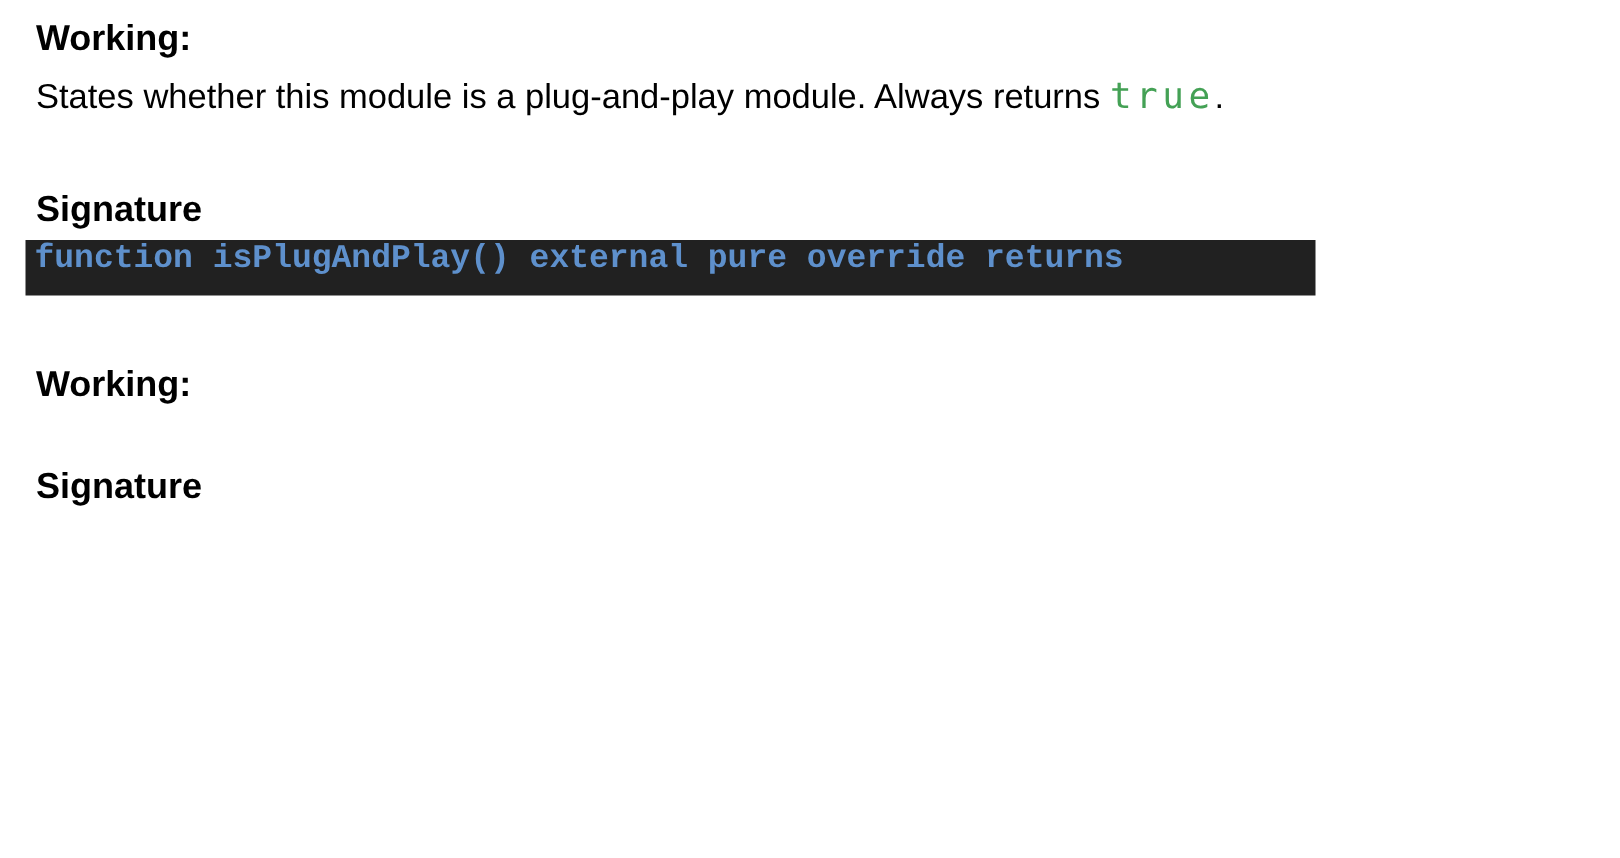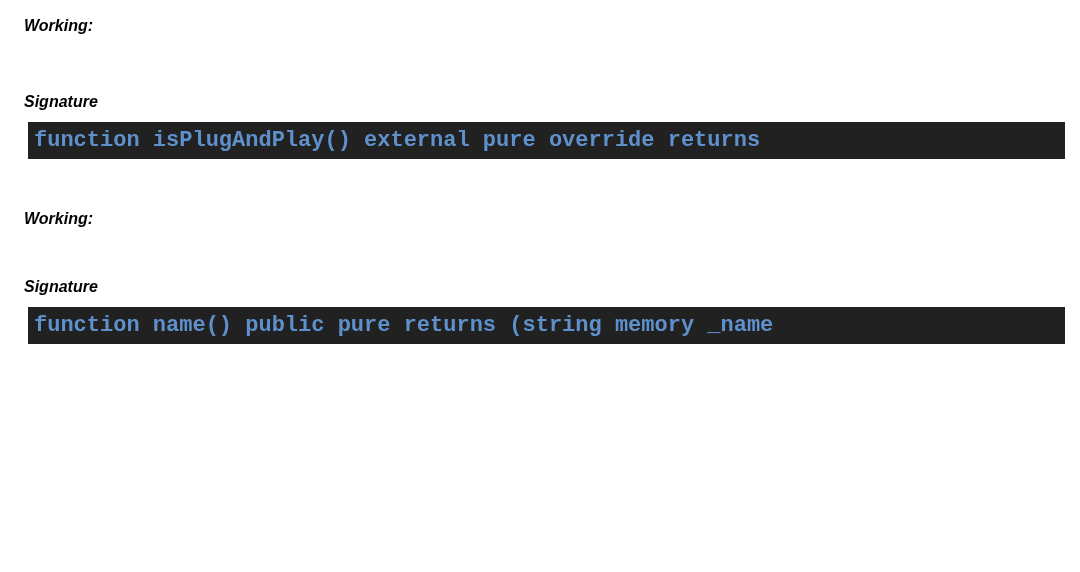--- a/index.html
+++ b/index.html
@@ -12,44 +12,42 @@
     overflow: hidden;
   }
   .page {
     position: relative;
     width: 1080px;
     height: 572px;
     background: var(--page-bg, #ffffff);
   }
   .heading {
     margin-left: 24px;
-    font-size: 16px;
+    font-size: 24px;
     line-height: 28px;
     font-weight: bold;
     color: var(--body-text, #000000);
-    font-style: italic;
   }
   .working-1 { padding-top: 12px; }
   .body-text {
     margin-left: 24px;
     margin-top: 10px;
     font-size: 23px;
     line-height: 28px;
     color: var(--body-text, #000000);
   }
   .signature-heading { margin-top: 48px; }
   .signature-heading-2 { margin-top: 40px; }
   .code-bar {
-    margin-left: 28px;
+    margin-left: 17px;
     margin-top: 6px;
-    width: 1037px;
+    width: 860px;
     height: 37px;
     background: var(--code-bg, #212121);
     display: flex;
-    align-items: center;
   }
   .code-line {
     font-family: "Liberation Mono", monospace;
     font-weight: bold;
     font-size: 22px;
     padding-left: 6px;
     color: var(--code-text, #5e90cc);
     white-space: pre;
   }
   .inline-code {
@@ -69,30 +67,28 @@
   .section-title { margin-left: 28px; }
   .working-2 { margin-top: 46px; }
 </style>
 </head>
 <body>
 
 <div class="page">
 
   <div class="heading working-1">Working:</div>
 
+  <p class="body-text"><span>States whether this module is a plug-and-play module. Always returns </span><span class="inline-code">true</span><span>.</span></p>
 
   <div class="heading signature-heading">Signature</div>
 
   <div class="code-bar">
     <span class="code-line">function isPlugAndPlay() external pure override returns</span>
   </div>
 
 
   <div class="heading working-2">Working:</div>
 
 
   <div class="heading signature-heading-2">Signature</div>
 
-  <div class="code-bar">
-    <span class="code-line">function name() public pure returns (string memory _name</span>
-  </div>
 
 </div>
 
 </body></html>

